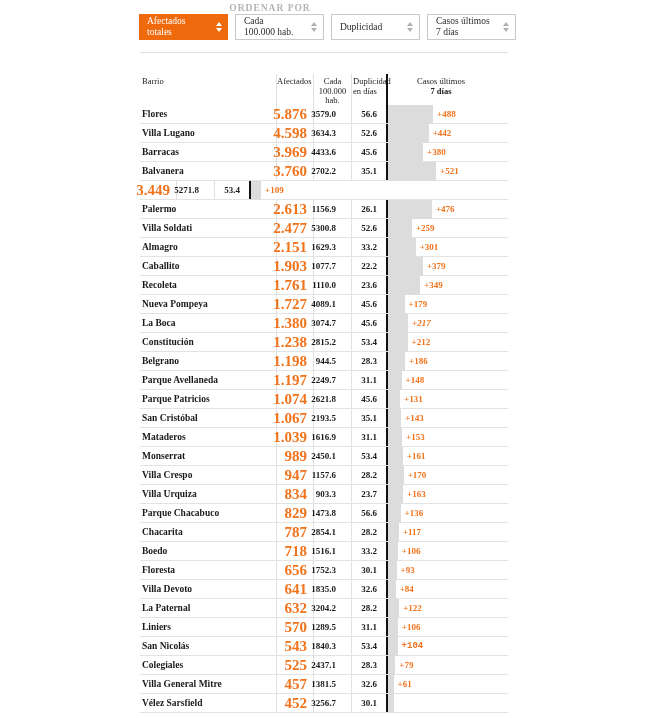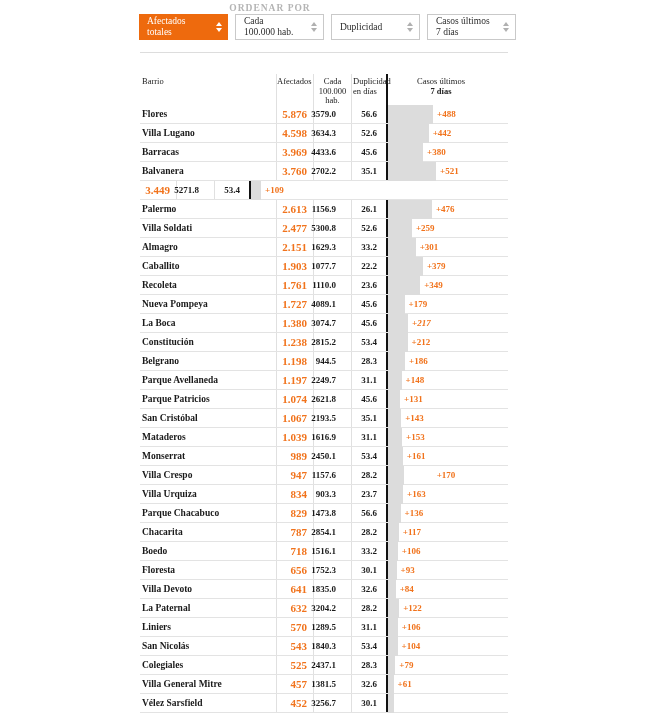--- a/index.html
+++ b/index.html
@@ -39,21 +39,21 @@
   .thead{height:31px;align-items:flex-start;}
   .trow{height:19px;border-bottom:1px solid #e3e3e3;}
   .c{box-sizing:border-box;height:100%;}
   .c-barrio{width:137px;border-right:1px solid #e0e0e0;display:flex;align-items:center;}
   .c-afect {width:37px;border-right:1px solid #e0e0e0;display:flex;align-items:center;justify-content:flex-end;padding-right:6px;}
   .c-cada  {width:38px;border-right:1px solid #e0e0e0;display:flex;align-items:center;justify-content:flex-end;padding-right:15px;}
   .c-dupl  {width:36px;border-right:2px solid #111111;display:flex;align-items:center;justify-content:flex-end;padding-right:9px;}
   .c-bar   {width:120px;position:relative;}
   .barrio-txt{font-size:9.5px;font-weight:bold;color:#1a1a1a;padding-left:2px;white-space:nowrap;}
   .num{font-size:9px;font-weight:bold;color:#1a1a1a;}
-  .num-orange{font-size:11px;font-weight:bold;color:#f1731c;}
+  .num-orange{font-size:15px;font-weight:bold;color:#f1731c;}
   .bar{position:absolute;left:0;top:0;height:19px;background:#dcdcdc;}
   .bar-label{position:absolute;top:50%;transform:translateY(-50%);font-size:9px;font-weight:bold;color:#f1731c;white-space:nowrap;}
 
   
   .h{font-size:8.5px;line-height:9.5px;color:#222222;padding-top:3px;}
   .h-barrio{width:137px;border-right:1px solid #e0e0e0;box-sizing:border-box;height:100%;padding-left:2px;}
   .h-afect{width:37px;border-right:1px solid #e0e0e0;box-sizing:border-box;height:100%;text-align:right;padding-right:2px;}
   .h-cada{width:38px;border-right:1px solid #e0e0e0;box-sizing:border-box;height:100%;text-align:center;}
   .h-dupl{width:36px;border-right:2px solid #111111;box-sizing:border-box;height:100%;padding-left:1px;}
   .h-casos{width:120px;box-sizing:border-box;height:100%;text-align:center;padding-right:14px;}
@@ -480,21 +480,21 @@
           <span class="num-orange">947</span>
         </div>
         <div class="c c-cada">
           <span class="num">1157.6</span>
         </div>
         <div class="c c-dupl">
           <span class="num">28.2</span>
         </div>
         <div class="c c-bar">
           <div class="bar" style="width: 15.7px;"></div>
-          <span class="bar-label" style="left: 19.7px; margin-left: 29px;">+170</span>
+          <span class="bar-label" style="left: 19.7px;">+170</span>
         </div>
       </div>
       <div class="trow">
         <div class="c c-barrio">
           <span class="barrio-txt">Villa Urquiza</span>
         </div>
         <div class="c c-afect">
           <span class="num-orange">834</span>
         </div>
         <div class="c c-cada">
@@ -642,21 +642,21 @@
           <span class="num-orange">543</span>
         </div>
         <div class="c c-cada">
           <span class="num">1840.3</span>
         </div>
         <div class="c c-dupl">
           <span class="num">53.4</span>
         </div>
         <div class="c c-bar">
           <div class="bar" style="width: 9.6px;"></div>
-          <span class="bar-label" style="left: 13.6px;">+104</span>
+          <span class="bar-label" style="left: 13.6px; font-family: Liberation Mono, monospace;">+104</span>
         </div>
       </div>
       <div class="trow">
         <div class="c c-barrio">
           <span class="barrio-txt">Colegiales</span>
         </div>
         <div class="c c-afect">
           <span class="num-orange">525</span>
         </div>
         <div class="c c-cada">

